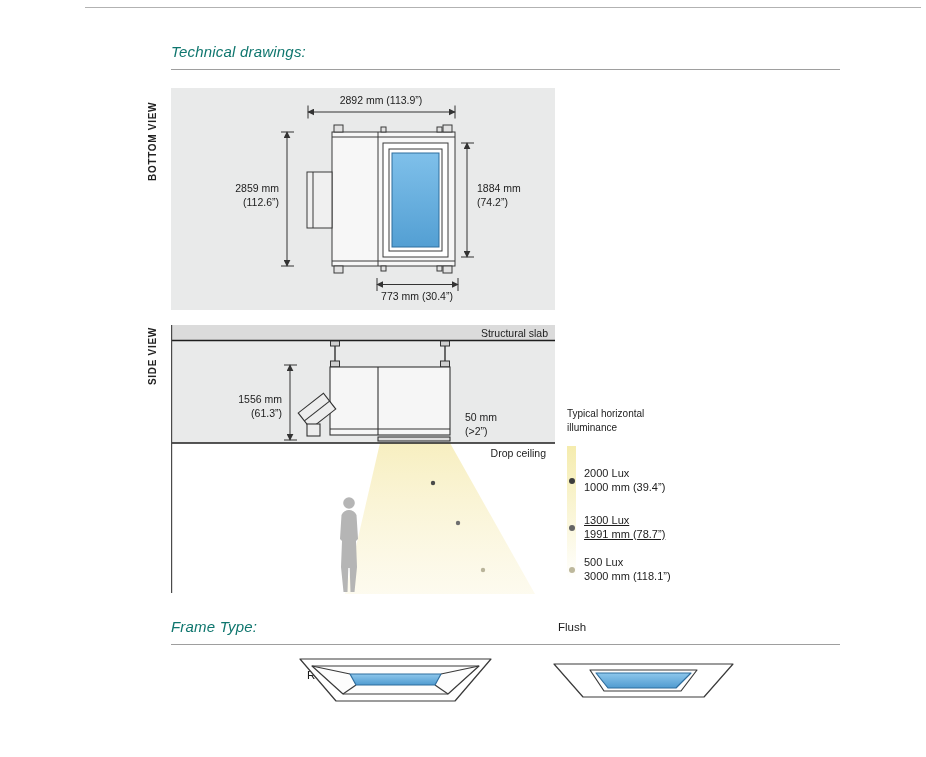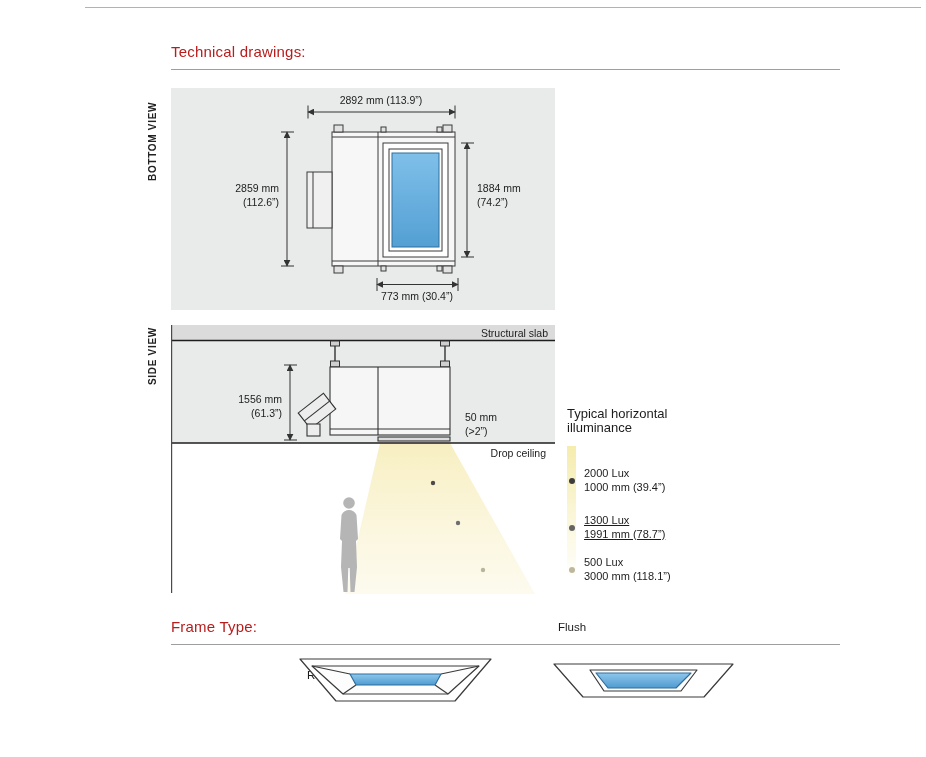--- a/index.html
+++ b/index.html
@@ -4,29 +4,29 @@
 <style>
   * { margin:0; padding:0; box-sizing:border-box; }
   html,body { background:#ffffff; }
   body {
     width:926px; height:757px; position:relative; overflow:hidden;
     font-family:"Liberation Sans", sans-serif; color:#1c1c1c;
   }
   .abs { position:absolute; }
   .rule { position:absolute; height:1px; background:#9e9e9e; }
   .top-rule { position:absolute; height:1px; background:#b2b2b2; }
-  .section-title { position:absolute; font-size:15px; color:#b91c1c; letter-spacing:0.2px; }
+  .section-title { position:absolute; font-size:15px; color:#0f766e; letter-spacing:0.2px;font-style:italic; }
   .sub-label { position:absolute; font-size:11.5px; color:#1c1c1c; }
   .vlabel {
     position:absolute; transform-origin:0 0; transform:rotate(-90deg);
     white-space:nowrap; font-size:10px; font-weight:700; letter-spacing:0.7px; color:#222;
   }
   svg text { font-family:"Liberation Sans", sans-serif; fill:#1c1c1c; }
   svg .dim { font-size:10.5px; }
-  .illum-title { position:absolute; left:567px; top:407px; font-size:13px; line-height:13.5px; color:#1c1c1c; }
+  .illum-title { position:absolute; left:567px; top:407px; font-size:10px; line-height:13.5px; color:#1c1c1c; }
   .illum-bar {
     position:absolute; left:567px; top:446px; width:9px; height:134px;
     background:linear-gradient(#f5ecae, rgba(250,245,215,0));
   }
   .illum-entry {
     position:absolute; left:569px; display:flex; align-items:center; gap:9px;
     font-size:11px; line-height:13.5px;
   }
   .illum-dot { width:6px; height:6px; border-radius:50%; flex:0 0 auto; }
   .dot1 { background:#3c3c3c; }

